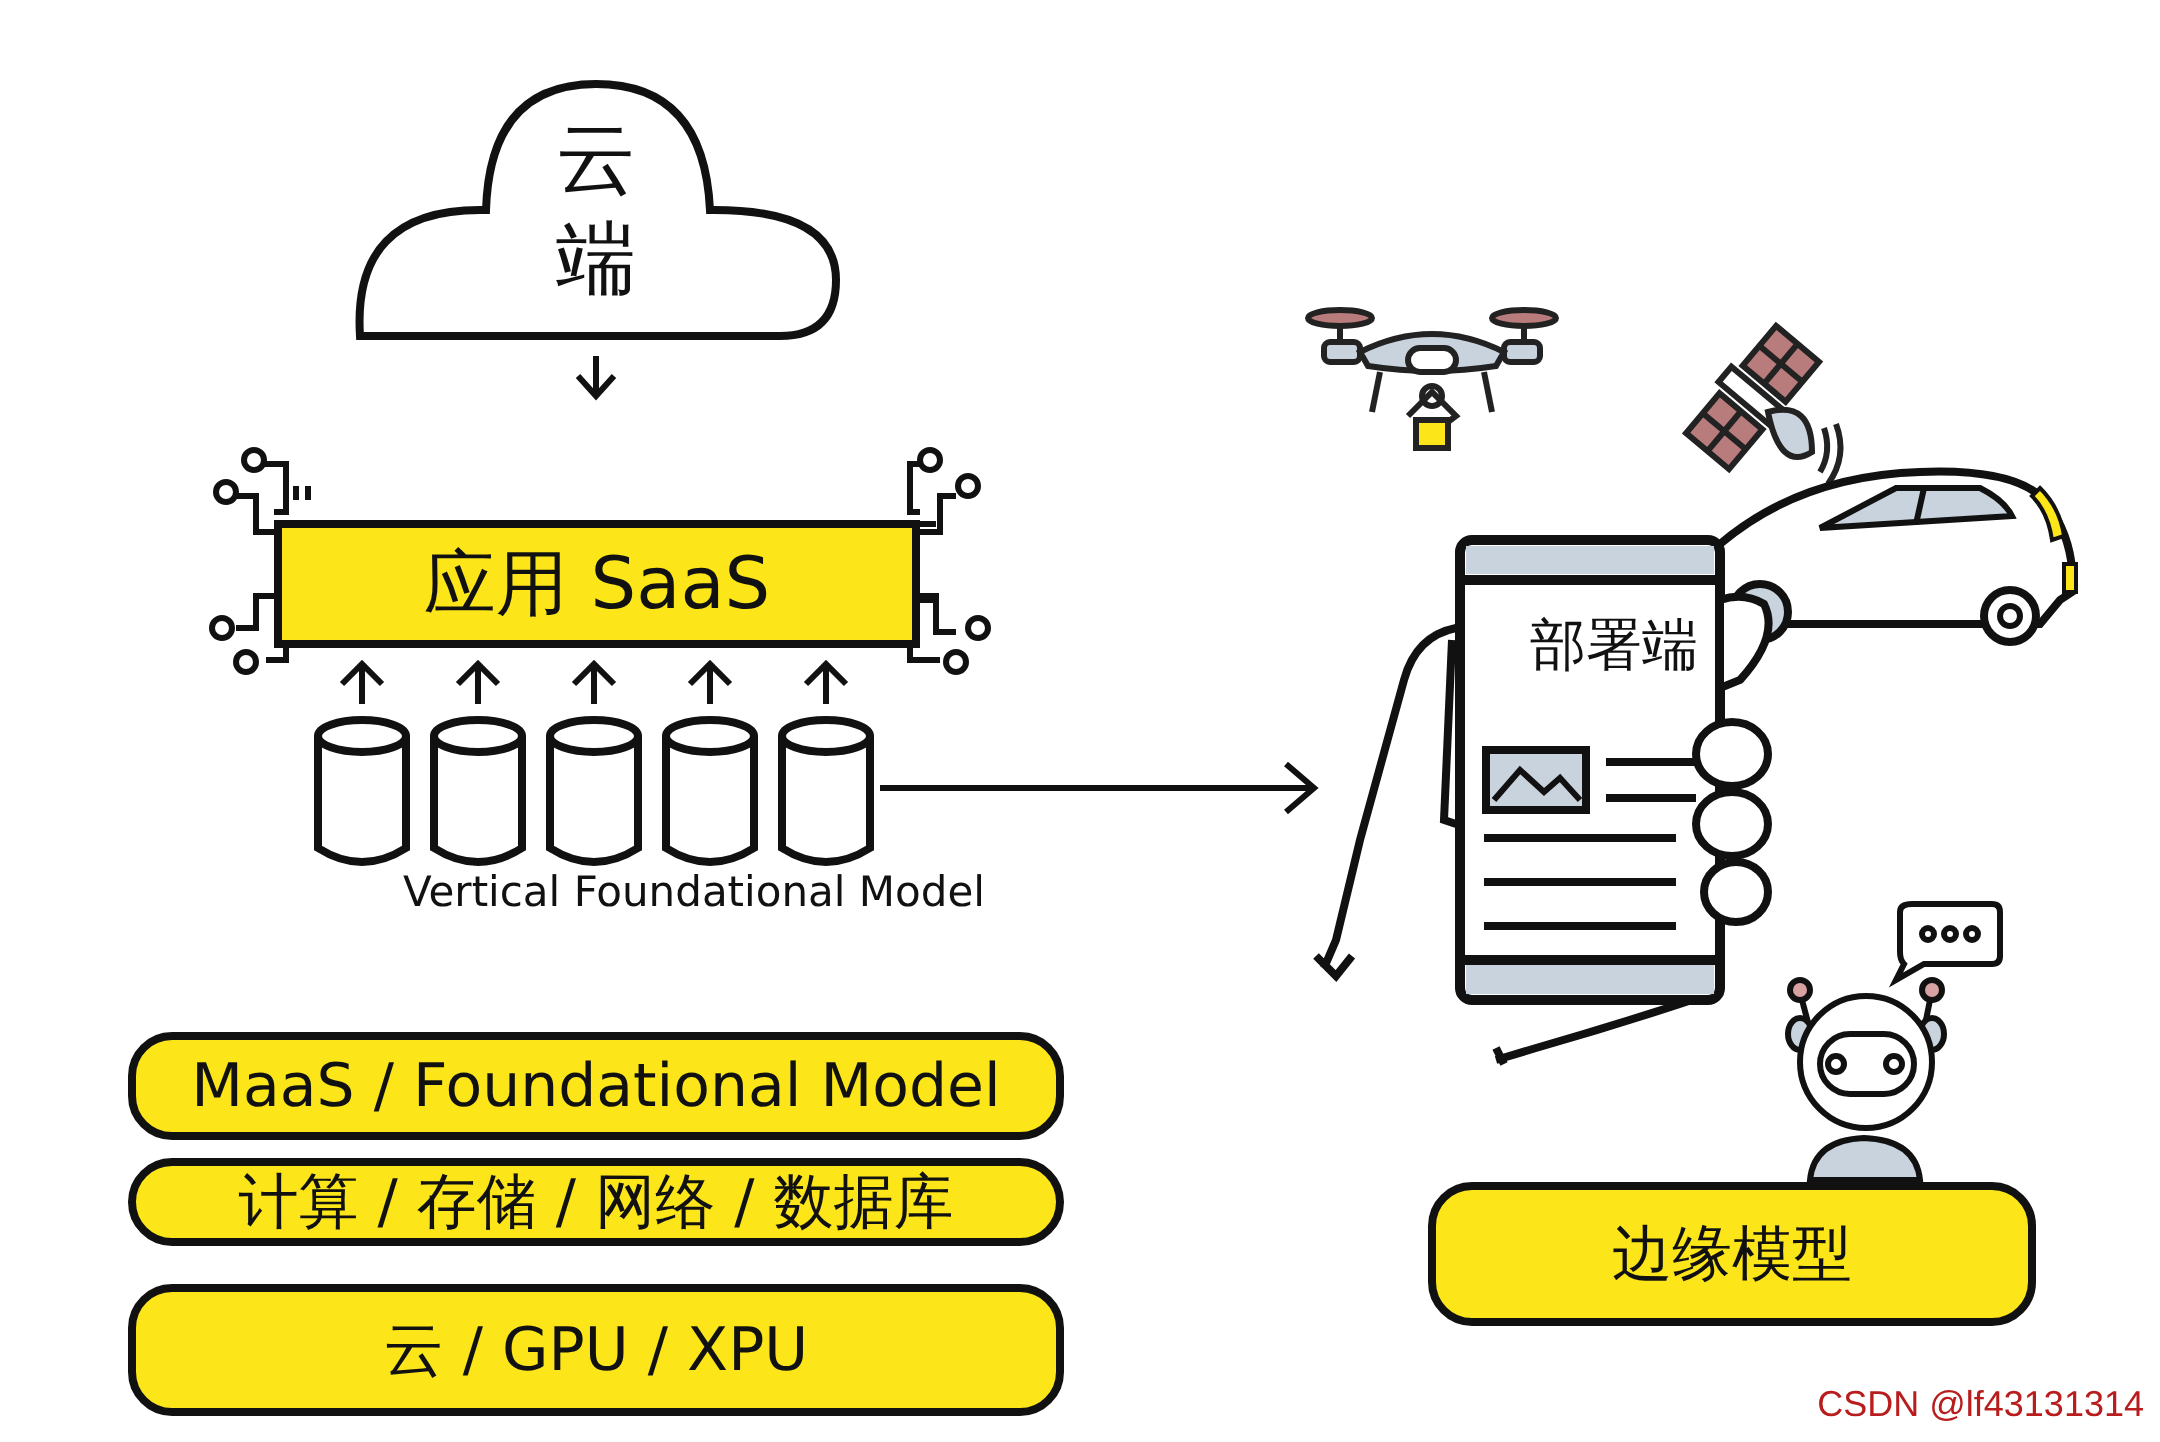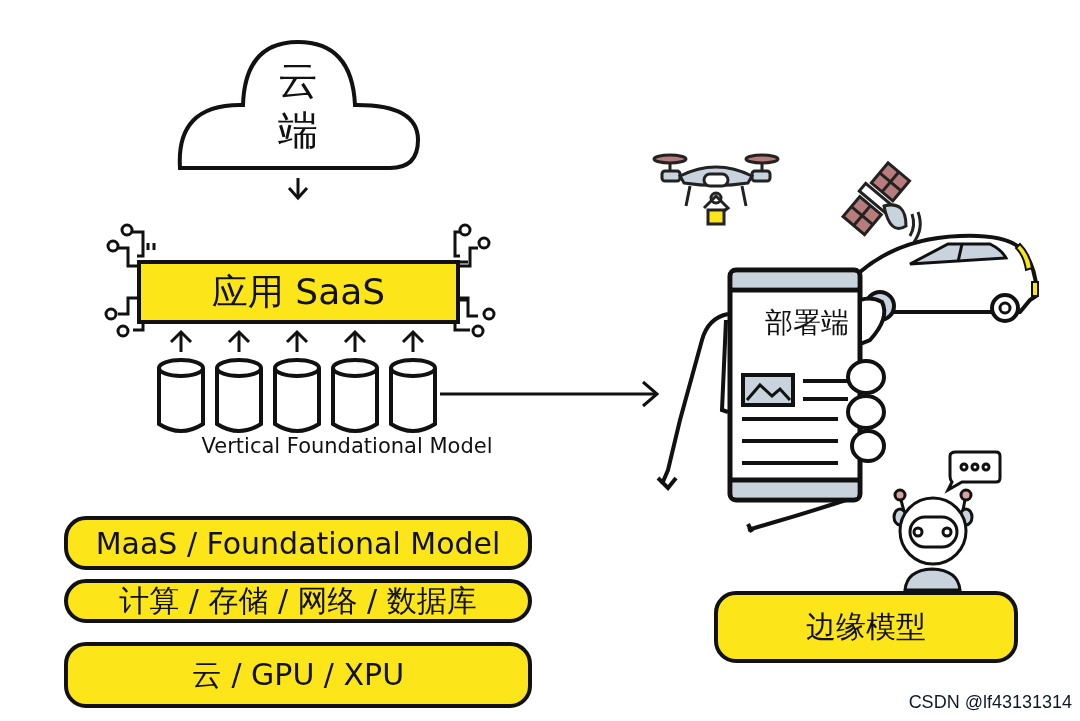--- a/index.html
+++ b/index.html
@@ -1,21 +1,21 @@
 <!DOCTYPE html>
 <html><head>
 <meta charset="utf-8">
 <style>
   html,body{margin:0;padding:0;background:#fff;}
   body{width:1080px;height:721px;position:relative;overflow:hidden;font-family:"DejaVu Sans","Liberation Sans",sans-serif;color:#111;}
   svg{position:absolute;left:0;top:0;}
   .txt{position:absolute;text-align:center;white-space:nowrap;color:#111;}
   .pill{position:absolute;background:#FCE619;border:4px solid #111;border-radius:22px;box-sizing:border-box;display:flex;align-items:center;justify-content:center;font-size:30px;}
   .saas{position:absolute;left:137px;top:248px;width:323px;height:64px;background:#FCE619;border:4px solid #111;box-sizing:border-box;display:flex;align-items:center;justify-content:center;font-size:36px;margin-top:12px;}
-  .watermark{position:absolute;right:8px;bottom:8px;font-size:18px;color:#0f172a;font-family:"Liberation Sans",sans-serif;}
+  .watermark{position:absolute;right:8px;bottom:8px;font-size:18px;color:#b91c1c;font-family:"Liberation Sans",sans-serif;}
 </style>
 </head>
 <body>
 
 <svg width="1080" height="721" viewBox="0 0 1080 721">
 
   <path d="M180 168 Q176 105 240 105 L243 105 Q245 42 298 42 Q352 42 355 105 L357 105 Q418 105 418 140 Q418 168 390 168 Z" fill="#fff" stroke="#111" stroke-width="4"></path>
 
   <g stroke="#111" stroke-width="3" fill="none">
     <line x1="298" y1="178" x2="298" y2="198"></line>

